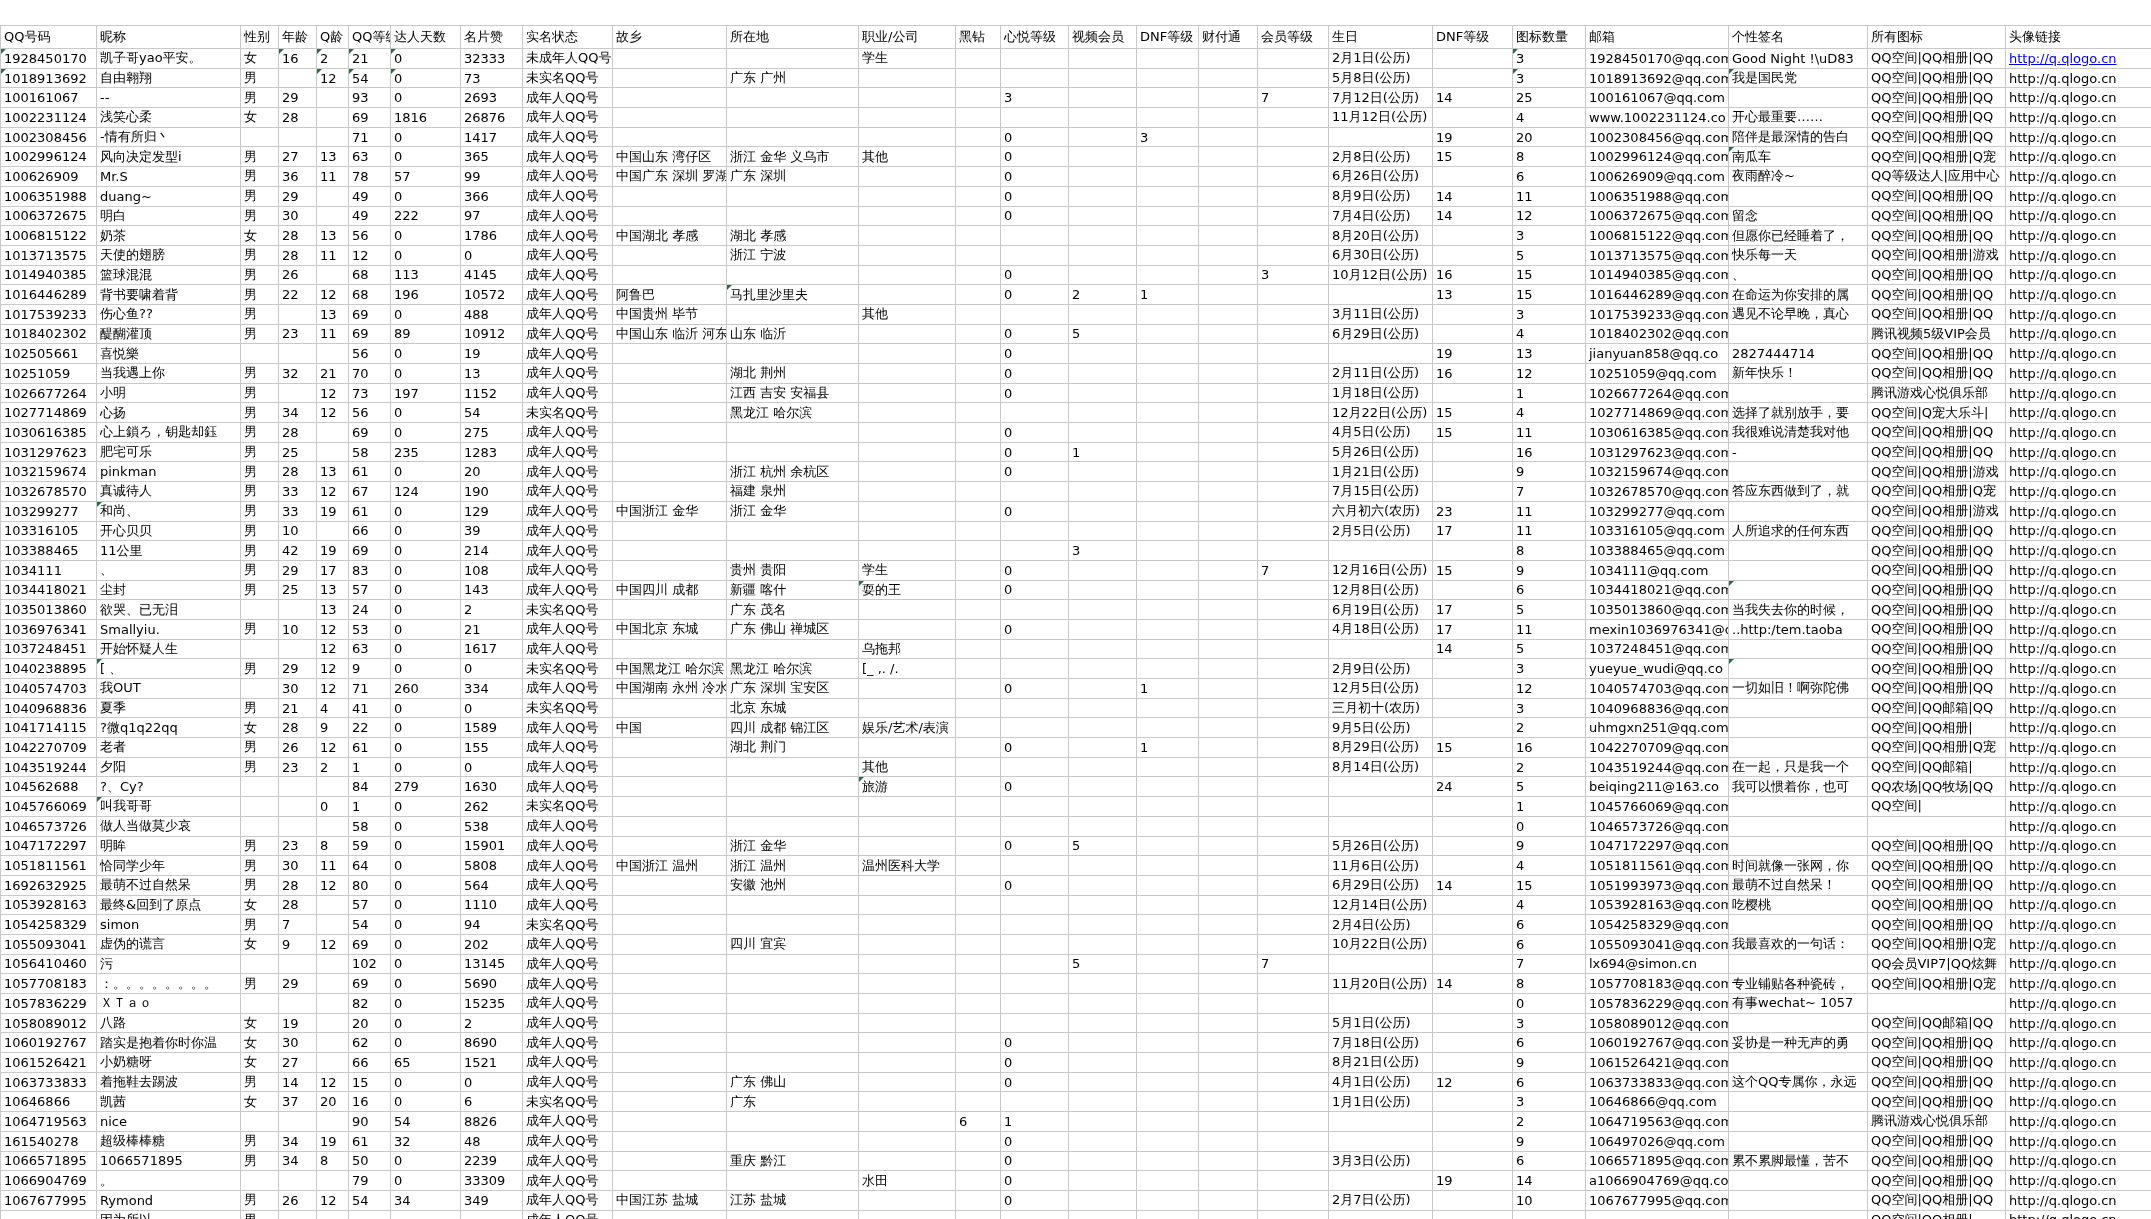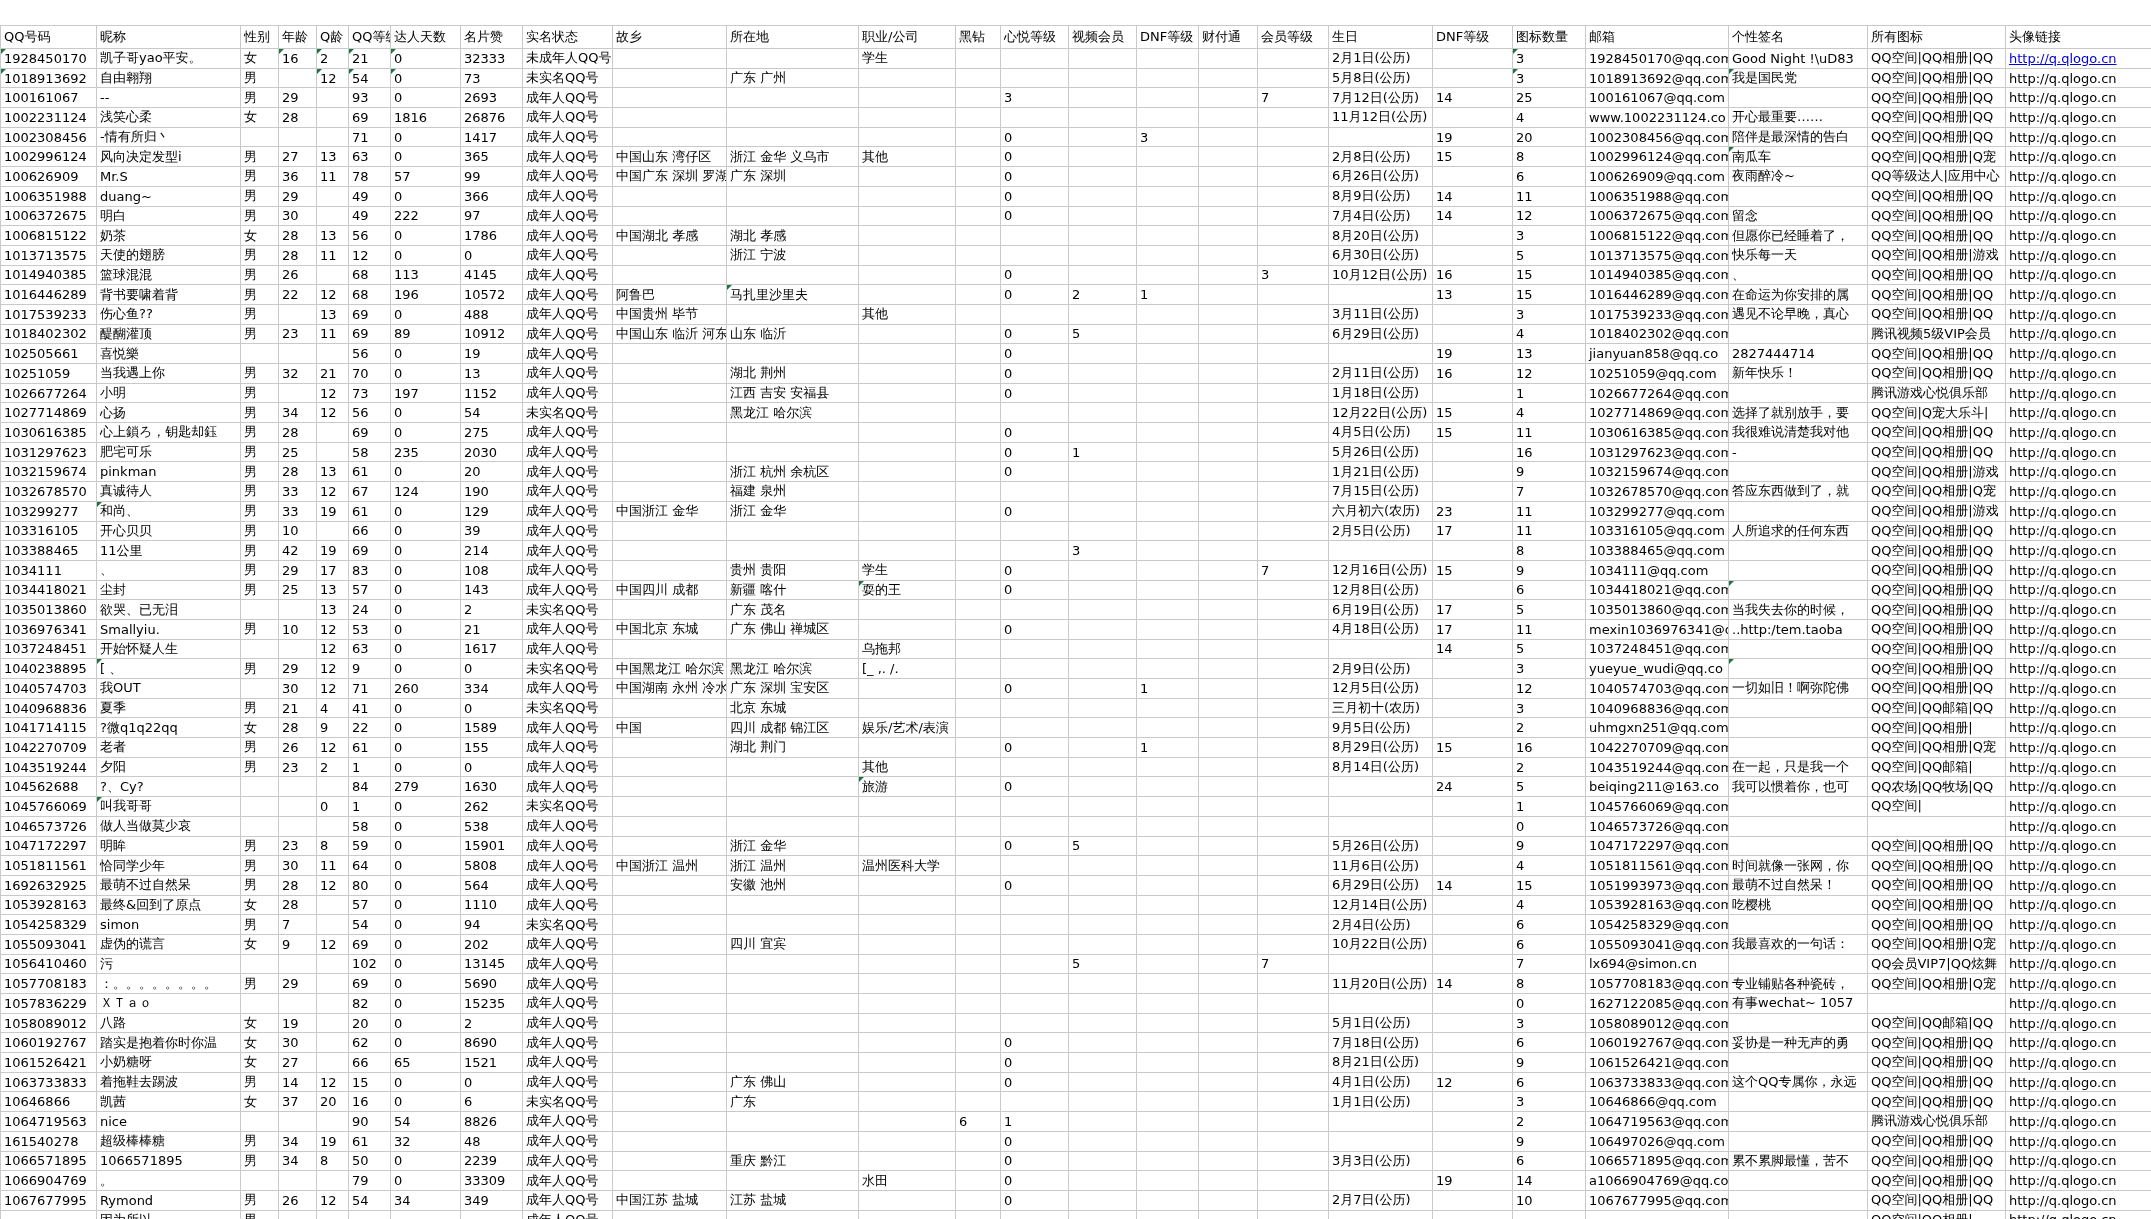--- a/index.html
+++ b/index.html
@@ -619,21 +619,21 @@
           <td>http://q.qlogo.cn</td>
         </tr>
         <tr>
           <td>1031297623</td>
           <td>肥宅可乐</td>
           <td>男</td>
           <td>25</td>
           <td></td>
           <td>58</td>
           <td>235</td>
-          <td>2030</td>
+          <td>1283</td>
           <td>成年人QQ号</td>
           <td></td>
           <td></td>
           <td></td>
           <td></td>
           <td>0</td>
           <td>1</td>
           <td></td>
           <td></td>
           <td></td>
@@ -1389,21 +1389,21 @@
           <td></td>
           <td></td>
           <td></td>
           <td></td>
           <td></td>
           <td></td>
           <td></td>
           <td></td>
           <td></td>
           <td>0</td>
-          <td>1627122085@qq.com</td>
+          <td>1057836229@qq.com</td>
           <td>有事wechat~ 1057</td>
           <td></td>
           <td>http://q.qlogo.cn</td>
         </tr>
         <tr>
           <td>1058089012</td>
           <td>八路</td>
           <td>女</td>
           <td>19</td>
           <td></td>

